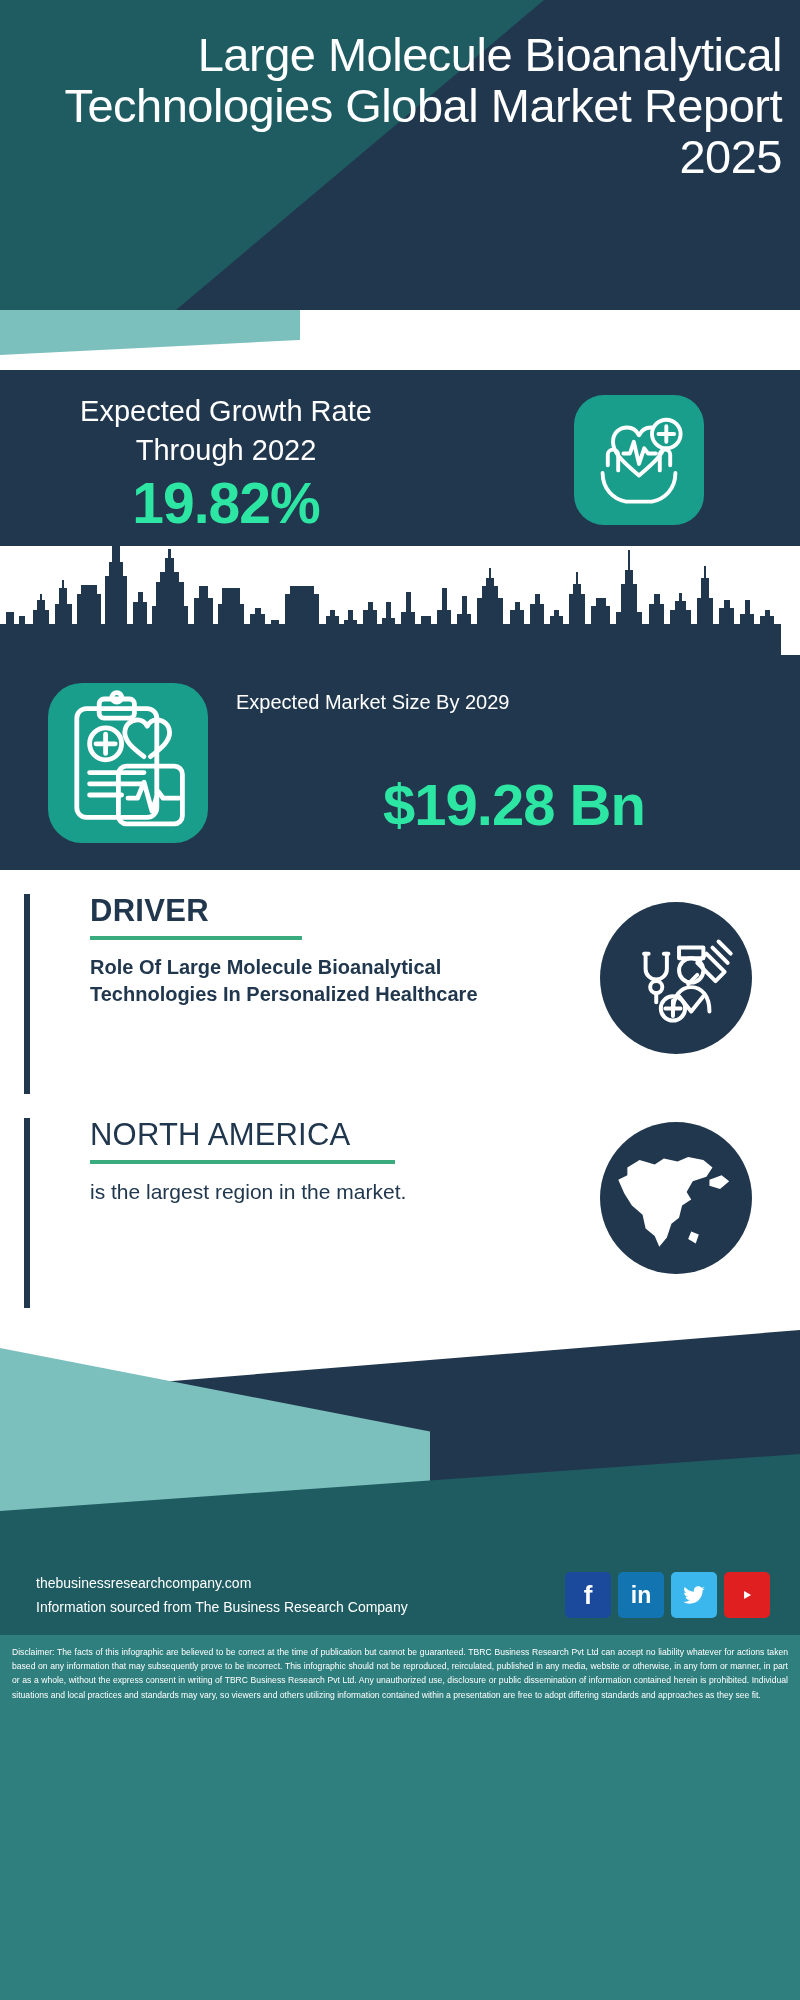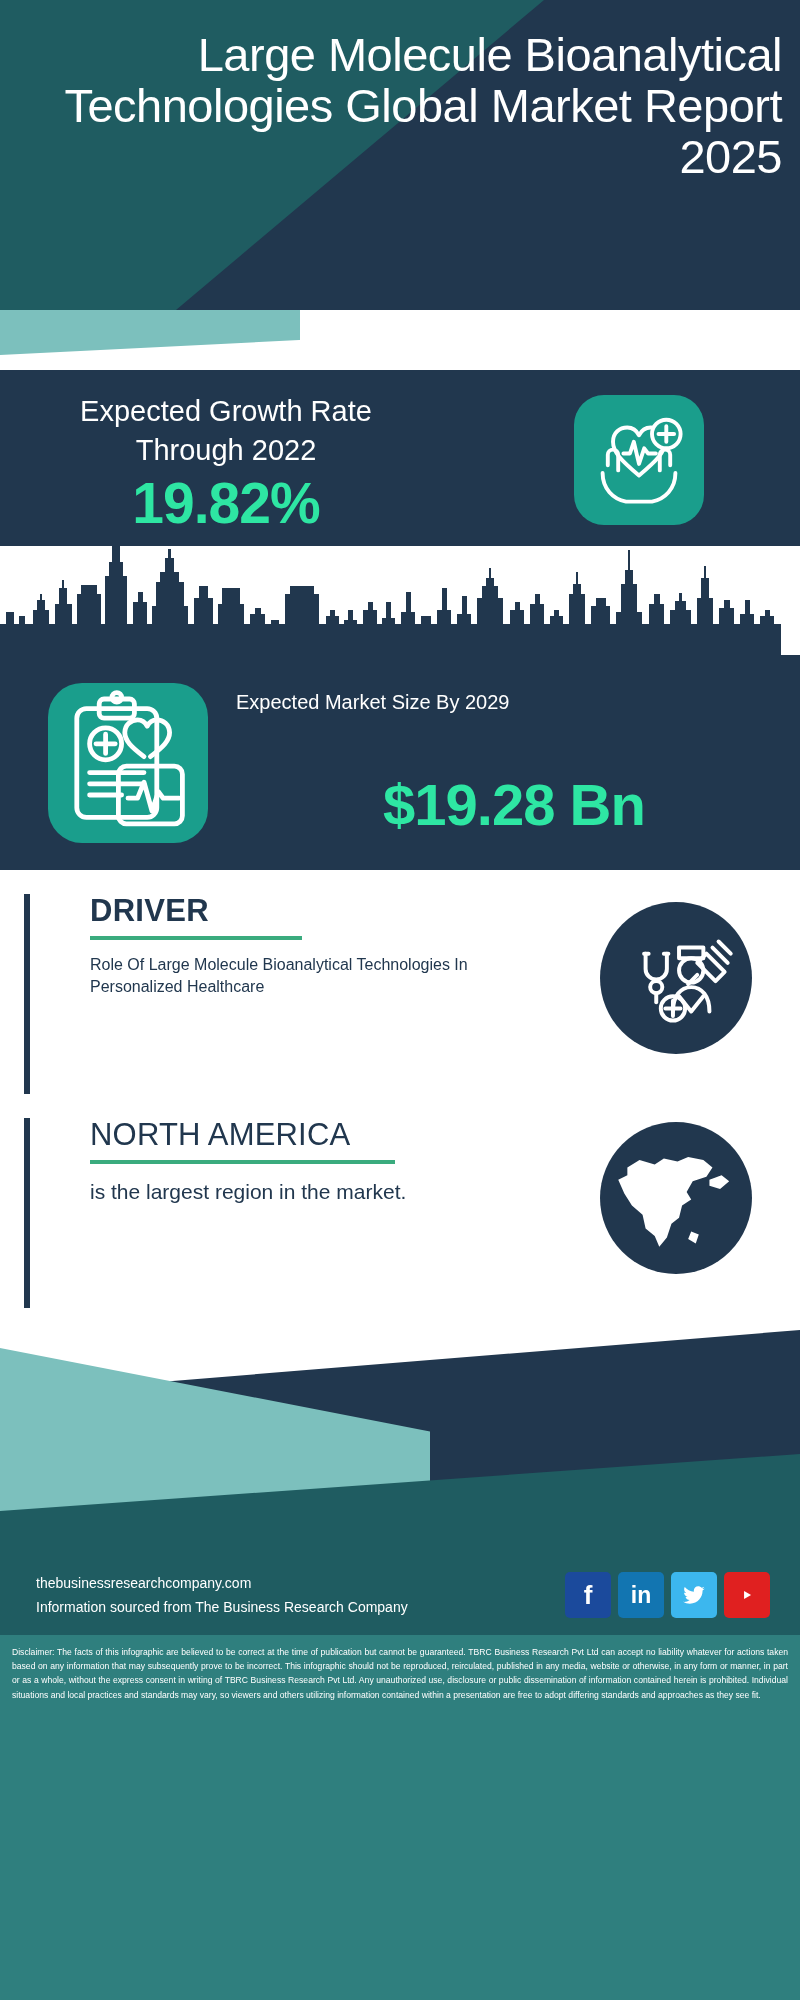--- a/index.html
+++ b/index.html
@@ -100,21 +100,21 @@
     position:absolute; left:0; top:0; width:6px; height:100%;
     background:#21374e;
   }
   .card-body { position:absolute; left:34px; top:0; width:420px;margin-left:32px; }
   .card-title {
     color:#21374e; font-size:31px; font-weight:bold; letter-spacing:0.3px;
     line-height:1.1;
   }
   .card-rule { margin-top:8px; width:212px; height:4px; background:#3aab7e; }
   .card-text {
-    margin-top:14px; color:#21374e; font-size:16px; font-weight:normal;
+    margin-top:14px; color:#21374e; font-size:20px; font-weight:bold;
     line-height:1.37;
   }
   .card-text.light { font-weight:normal; font-size:21px; }
   .card-title.region { font-weight:normal; font-size:31px; letter-spacing:0.2px; }
   .circle-icon {
     position:absolute; right:24px; width:152px; height:152px;
     border-radius:50%; background:#21374e;
   }
 
   

